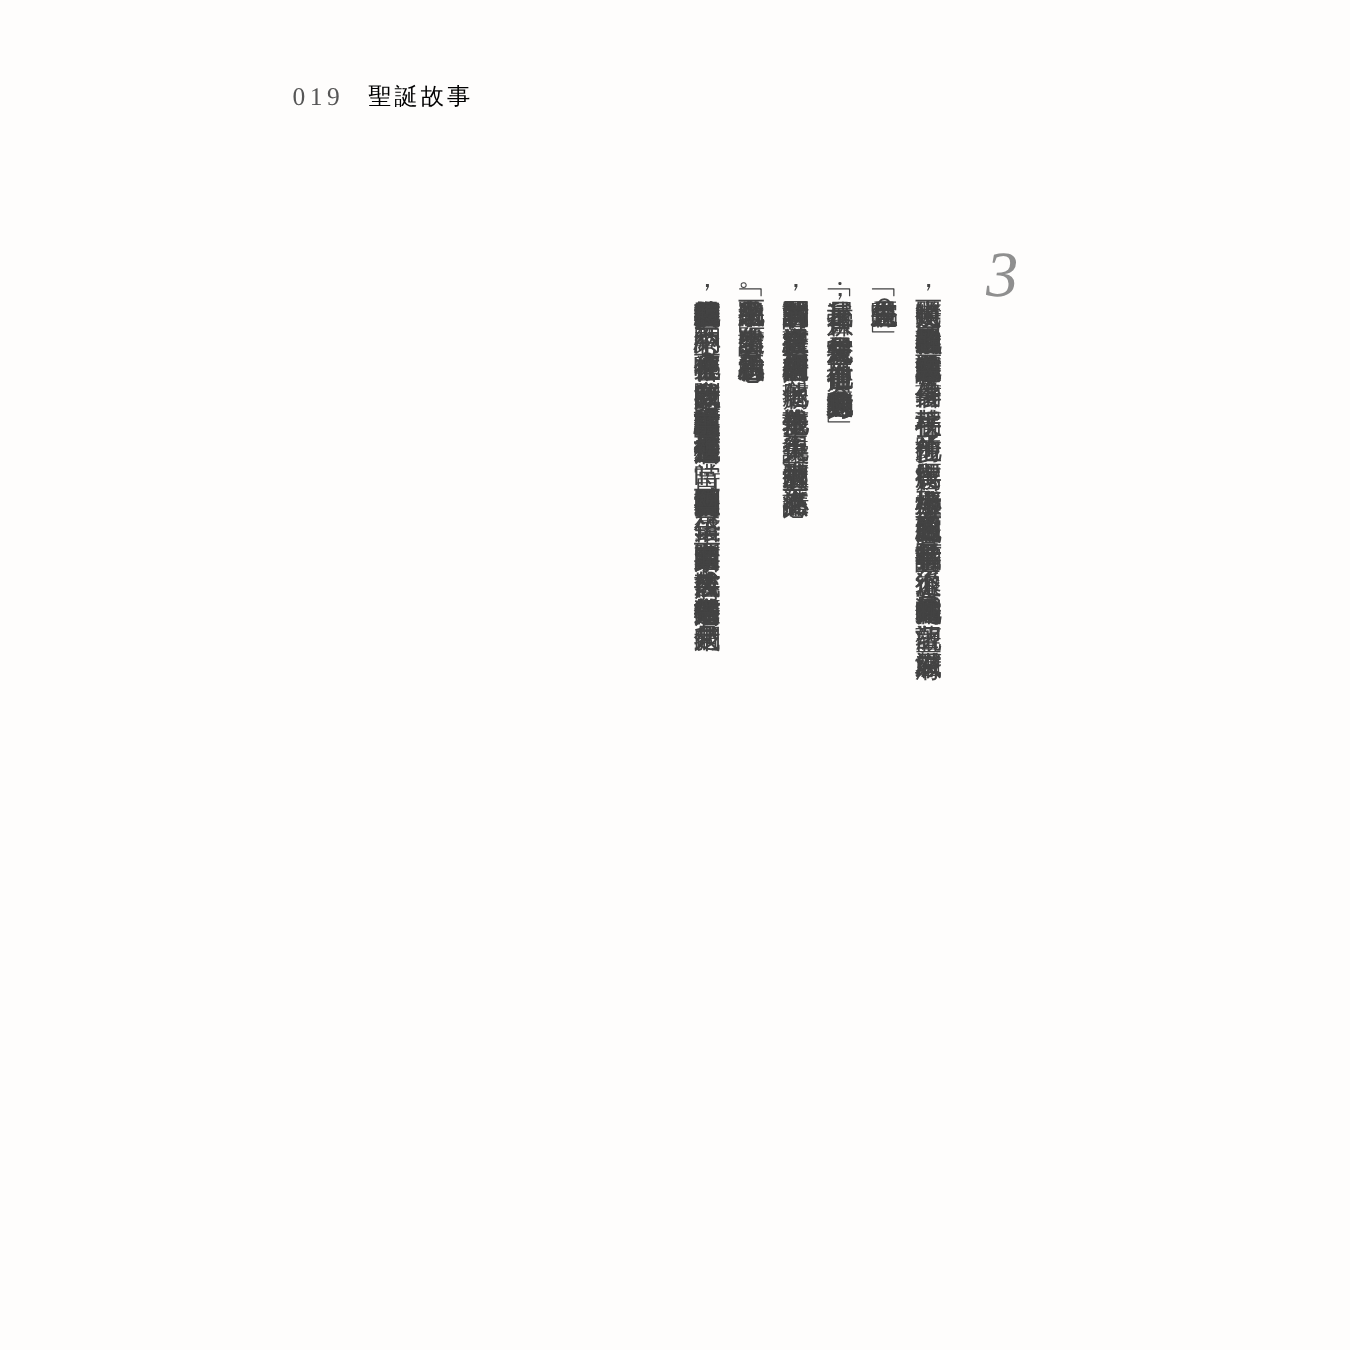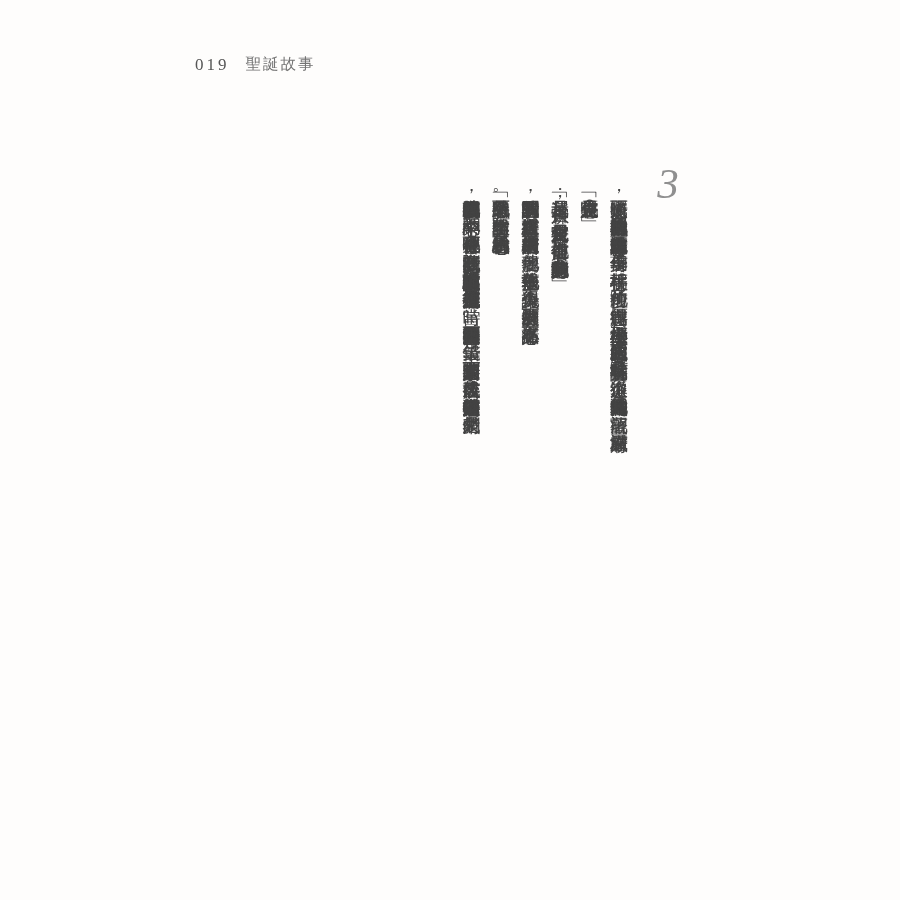--- a/index.html
+++ b/index.html
@@ -23,21 +23,21 @@
     color: #5f5f5f;
   }
   .running-head .folio {
     font-size: 17px;
     letter-spacing: 3px;
     color: #565656;
   }
   .running-head .title {
     font-size: 15.5px;
     letter-spacing: 2px;
-    color: #737373;
+    color: #000000;
   }
 
   
   .chapter-no {
     position: absolute;
     top: 162px;
     left: 645px;
     width: 46px;
     font-size: 43px;
     font-style: italic;

